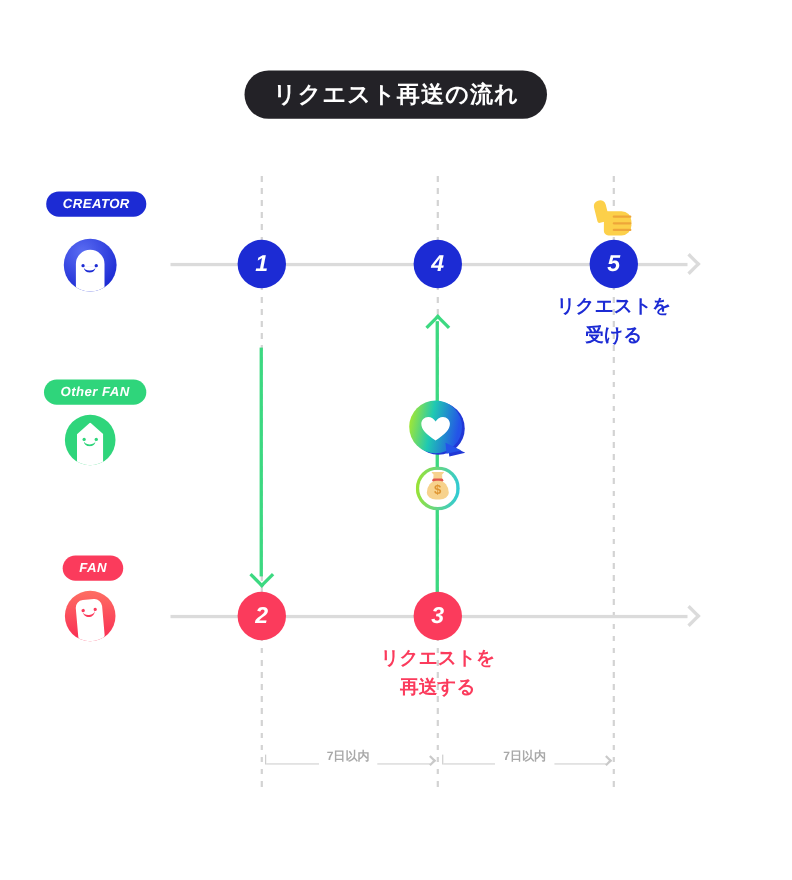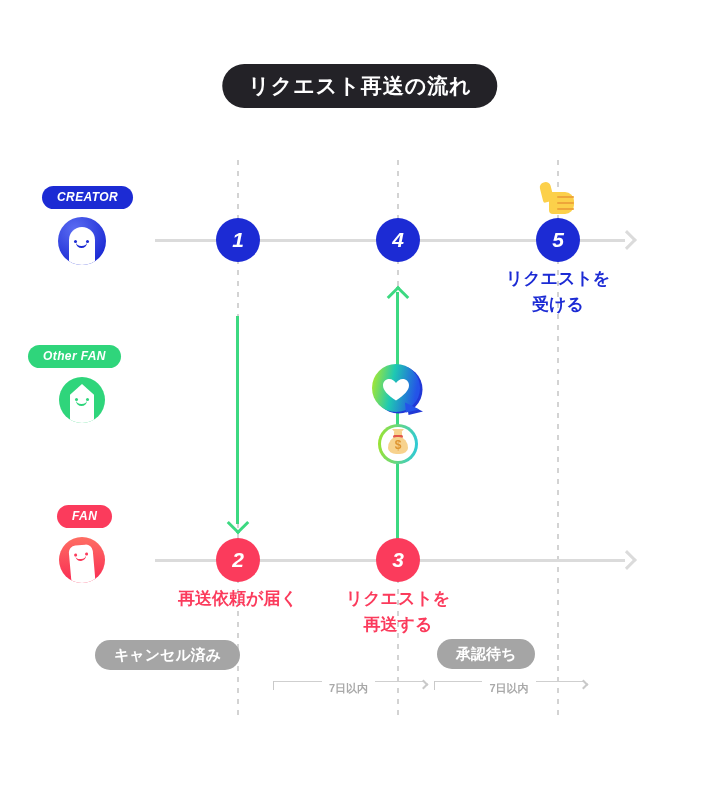--- a/index.html
+++ b/index.html
@@ -21,22 +21,22 @@
   
   .hline { left:155px; width:470px; height:3px; background:#dbdbdb; z-index:1; }
   #timeline-creator{top:239px} #timeline-fan{top:559px}
   .chev { width:14px; height:14px; border-top:3px solid #dbdbdb; border-right:3px solid #dbdbdb; z-index:1; }
   .chev.right { transform:rotate(45deg); }
   #tl-creator-arrow{left:620px; top:233px} #tl-fan-arrow{left:620px; top:553px}
 
   
   .pill { height:23px; line-height:23px; padding:0 15px; border-radius:12px; color:#fff;
     font-size:12px; font-weight:800; font-style:italic; letter-spacing:.4px; white-space:nowrap; z-index:3; }
-  #creator-pill{left:42px; top:186px; background:#1c2bd4}
-  #otherfan-pill{left:28px; top:345px; background:#2fd57b}
+  #creator-pill{left:42px; top:174px; background:#1c2bd4}
+  #otherfan-pill{left:40px; top:345px; background:#2fd57b}
   #fan-pill{left:57px; top:505px; background:#fb3b5c}
 
   
   .avatar { border-radius:50%; overflow:hidden; z-index:3; }
   #creator-avatar{left:58px; top:217px; width:48px; height:48px;
     background:radial-gradient(circle at 35% 25%, #5a6cf2, #1c2bd4 78%);}
   #otherfan-avatar{left:59px; top:377px; width:46px; height:46px; background:#2fd57b;}
   #fan-avatar{left:59px; top:537px; width:46px; height:46px;
     background:linear-gradient(180deg,#fe6e63,#f92b53);}
   .char { position:absolute; background:#fff; }
@@ -93,21 +93,21 @@
   .fstripe{position:absolute; left:8px; width:17px; height:2px; background:#eea63a; border-radius:2px;}
   .fs1{top:4px}.fs2{top:10px}.fs3{top:16px}
 
   
   .status-pill { height:30px; line-height:30px; padding:0 19px; border-radius:16px; background:#a5a5a5;
     color:#fff; font-size:15px; font-weight:700; white-space:nowrap; z-index:3; }
   #status-cancelled{left:95px; top:640px}
   #status-awaiting{left:437px; top:639px}
 
   
-  .duration{ top:681px; height:14px; display:flex; align-items:flex-start; z-index:1;margin-left:32px; }
+  .duration{ top:681px; height:14px; display:flex; align-items:flex-end; z-index:1; }
   #duration-1{left:241px; width:154px} #duration-2{left:402px; width:153px}
   .d-tick{width:1px; height:9px; background:#c9c9c9;}
   .d-line{flex:1; height:1px; background:#cfcfcf;}
   .d-label{padding:0 7px; font-size:11px; font-weight:700; color:#a9a9a9; white-space:nowrap;}
   .d-arrow{width:7px; height:7px; border-top:2px solid #c9c9c9; border-right:2px solid #c9c9c9;
     transform:rotate(45deg); margin-left:-3px;}
 </style>
 </head>
 <body>
 
@@ -153,21 +153,20 @@
   <div class="abs chev right" id="tl-fan-arrow"></div>
 
   <div class="abs garrow-shaft" id="arrow-down-shaft"></div>
   <div class="abs gchev" id="arrow-down-head"></div>
   <div class="abs garrow-shaft" id="arrow-up-shaft"></div>
   <div class="abs gchev" id="arrow-up-head"></div>
 
   <div class="abs step-circle bg-blue" id="step1-circle">1</div>
 
   <div class="abs step-circle bg-red" id="step2-circle">2</div>
-  <div class="abs step-label t-red" id="step2-label">再送依頼が届く</div>
 
   <div class="abs step-circle bg-red" id="step3-circle">3</div>
   <div class="abs step-label t-red" id="step3-label">リクエストを
 再送する</div>
 
   <div class="abs step-circle bg-blue" id="step4-circle">4</div>
 
   <div class="abs step-circle bg-blue" id="step5-circle">5</div>
   <div class="abs step-label t-blue" id="step5-label">リクエストを
 受ける</div>
@@ -196,22 +195,20 @@
     <path d="M27 37.5 C18.5 31.9 14 27.5 14 22.3 C14 18.7 16.8 16 20.3 16 C23.1 16 25.5 17.7 27 20.1 C28.5 17.7 30.9 16 33.7 16 C37.2 16 40 18.7 40 22.3 C40 27.5 35.5 31.9 27 37.5 Z" fill="#ffffff"></path>
   </svg>
 
   <div class="abs" id="money-badge">
     <div class="bag-flap"></div>
     <div class="bag-neck"></div>
     <div class="bag-tie"></div>
     <div class="bag-body">$</div>
   </div>
 
-  <div class="abs status-pill" id="status-cancelled">キャンセル済み</div>
-  <div class="abs status-pill" id="status-awaiting">承認待ち</div>
 
   <div class="abs duration" id="duration-1">
     <div class="d-tick"></div>
     <div class="d-line"></div>
     <div class="d-label">7日以内</div>
     <div class="d-line"></div>
     <div class="d-arrow"></div>
   </div>
   <div class="abs duration" id="duration-2">
     <div class="d-tick"></div>

